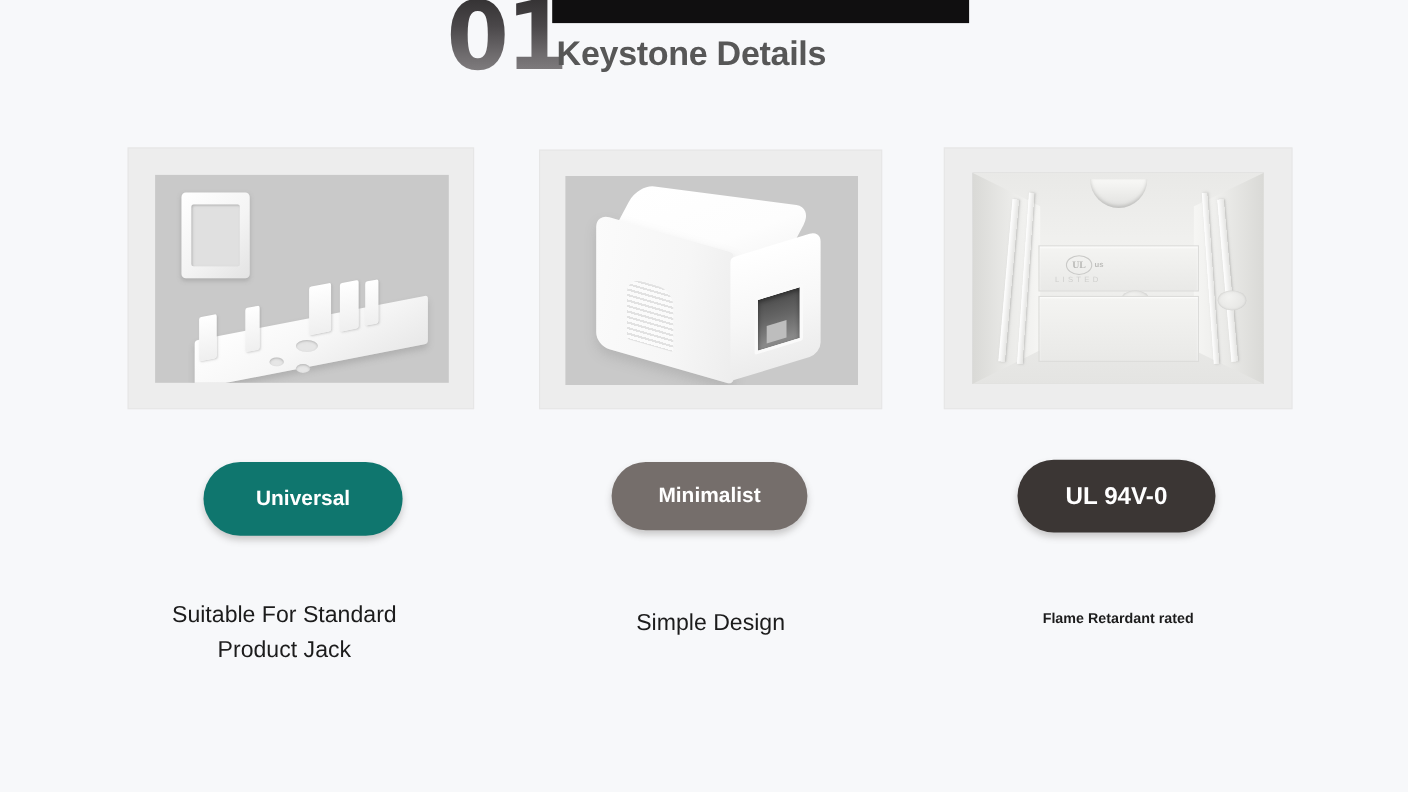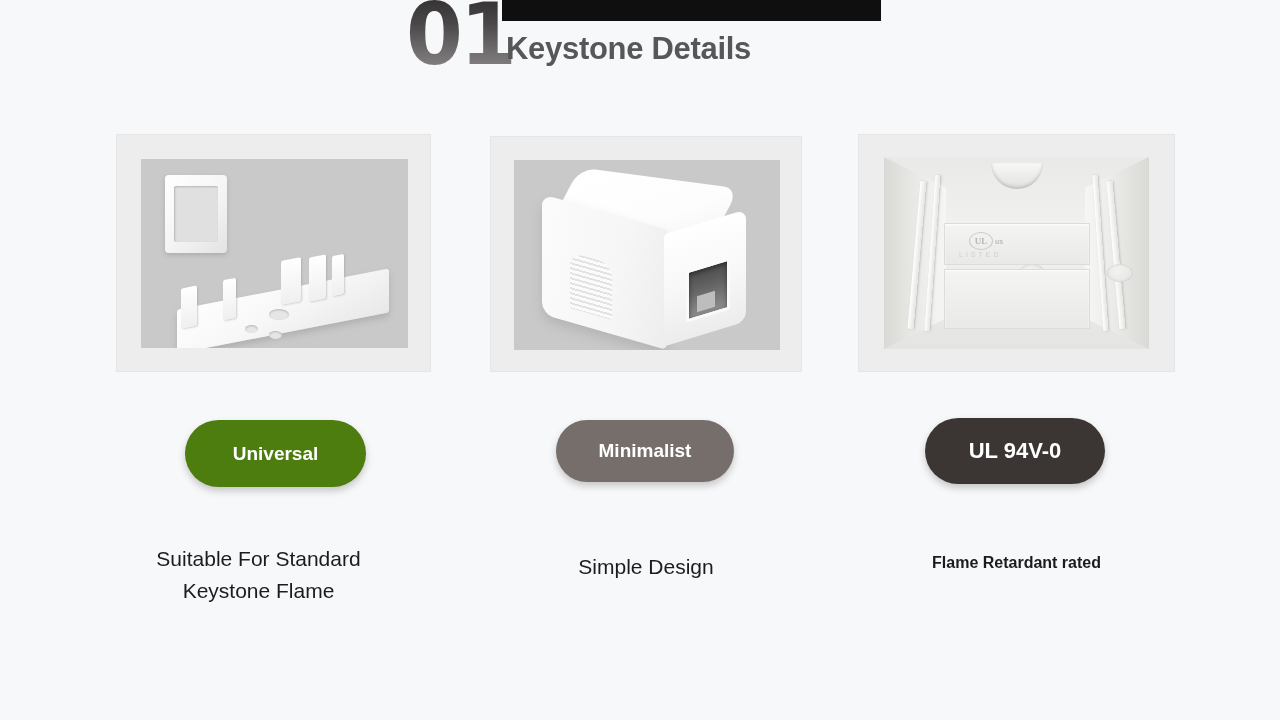--- a/index.html
+++ b/index.html
@@ -235,21 +235,21 @@
     position: absolute;
     display: flex; align-items: center; justify-content: center;
     border-radius: 999px;
     color: #ffffff;
     font-weight: bold;
     white-space: nowrap;
     box-shadow: 0 4px 7px rgba(90,85,82,.3);
   }
   .badge-1 {
     left: 185px; top: 420px; width: 181px; height: 67px;
-    background: #4d7c0f; font-size: 19px;
+    background: #0f766e; font-size: 19px;
   }
   .badge-2 {
     left: 556px; top: 420px; width: 178px; height: 62px;
     background: #756e6b; font-size: 19px; text-align: center;
   }
   .badge-3 {
     left: 925px; top: 418px; width: 180px; height: 66px;
     background: #3b3634; font-size: 22px;
   }
 
@@ -262,21 +262,21 @@
   .caption-1 {
     left: 101px; top: 543px; width: 315px;
     font-size: 21px; font-weight: normal; line-height: 32px;
   }
   .caption-2 {
     left: 490px; top: 555px; width: 312px;
     font-size: 21px; font-weight: normal;
   }
   .caption-3 {
     left: 858px; top: 554px; width: 317px;
-    font-size: 16px; font-weight: bold;
+    font-size: 13px; font-weight: bold;
   }
 </style>
 </head>
 <body>
 
 <div class="page">
 
   <div class="header">
     <div class="black-bar"></div>
     <div class="num-01">01</div>
@@ -340,18 +340,18 @@
       </div>
     </div>
   </div>
 
   <div class="badge badge-1">Universal</div>
   <div class="badge badge-2">Minimalist</div>
   <div class="badge badge-3">UL 94V-0</div>
 
   <div class="caption caption-1">
     <div>Suitable For Standard</div>
-    <div>Keystone Flame</div>
+    <div>Product Jack</div>
   </div>
   <div class="caption caption-2">Simple Design</div>
   <div class="caption caption-3">Flame Retardant rated</div>
 
 </div>
 
 </body></html>

